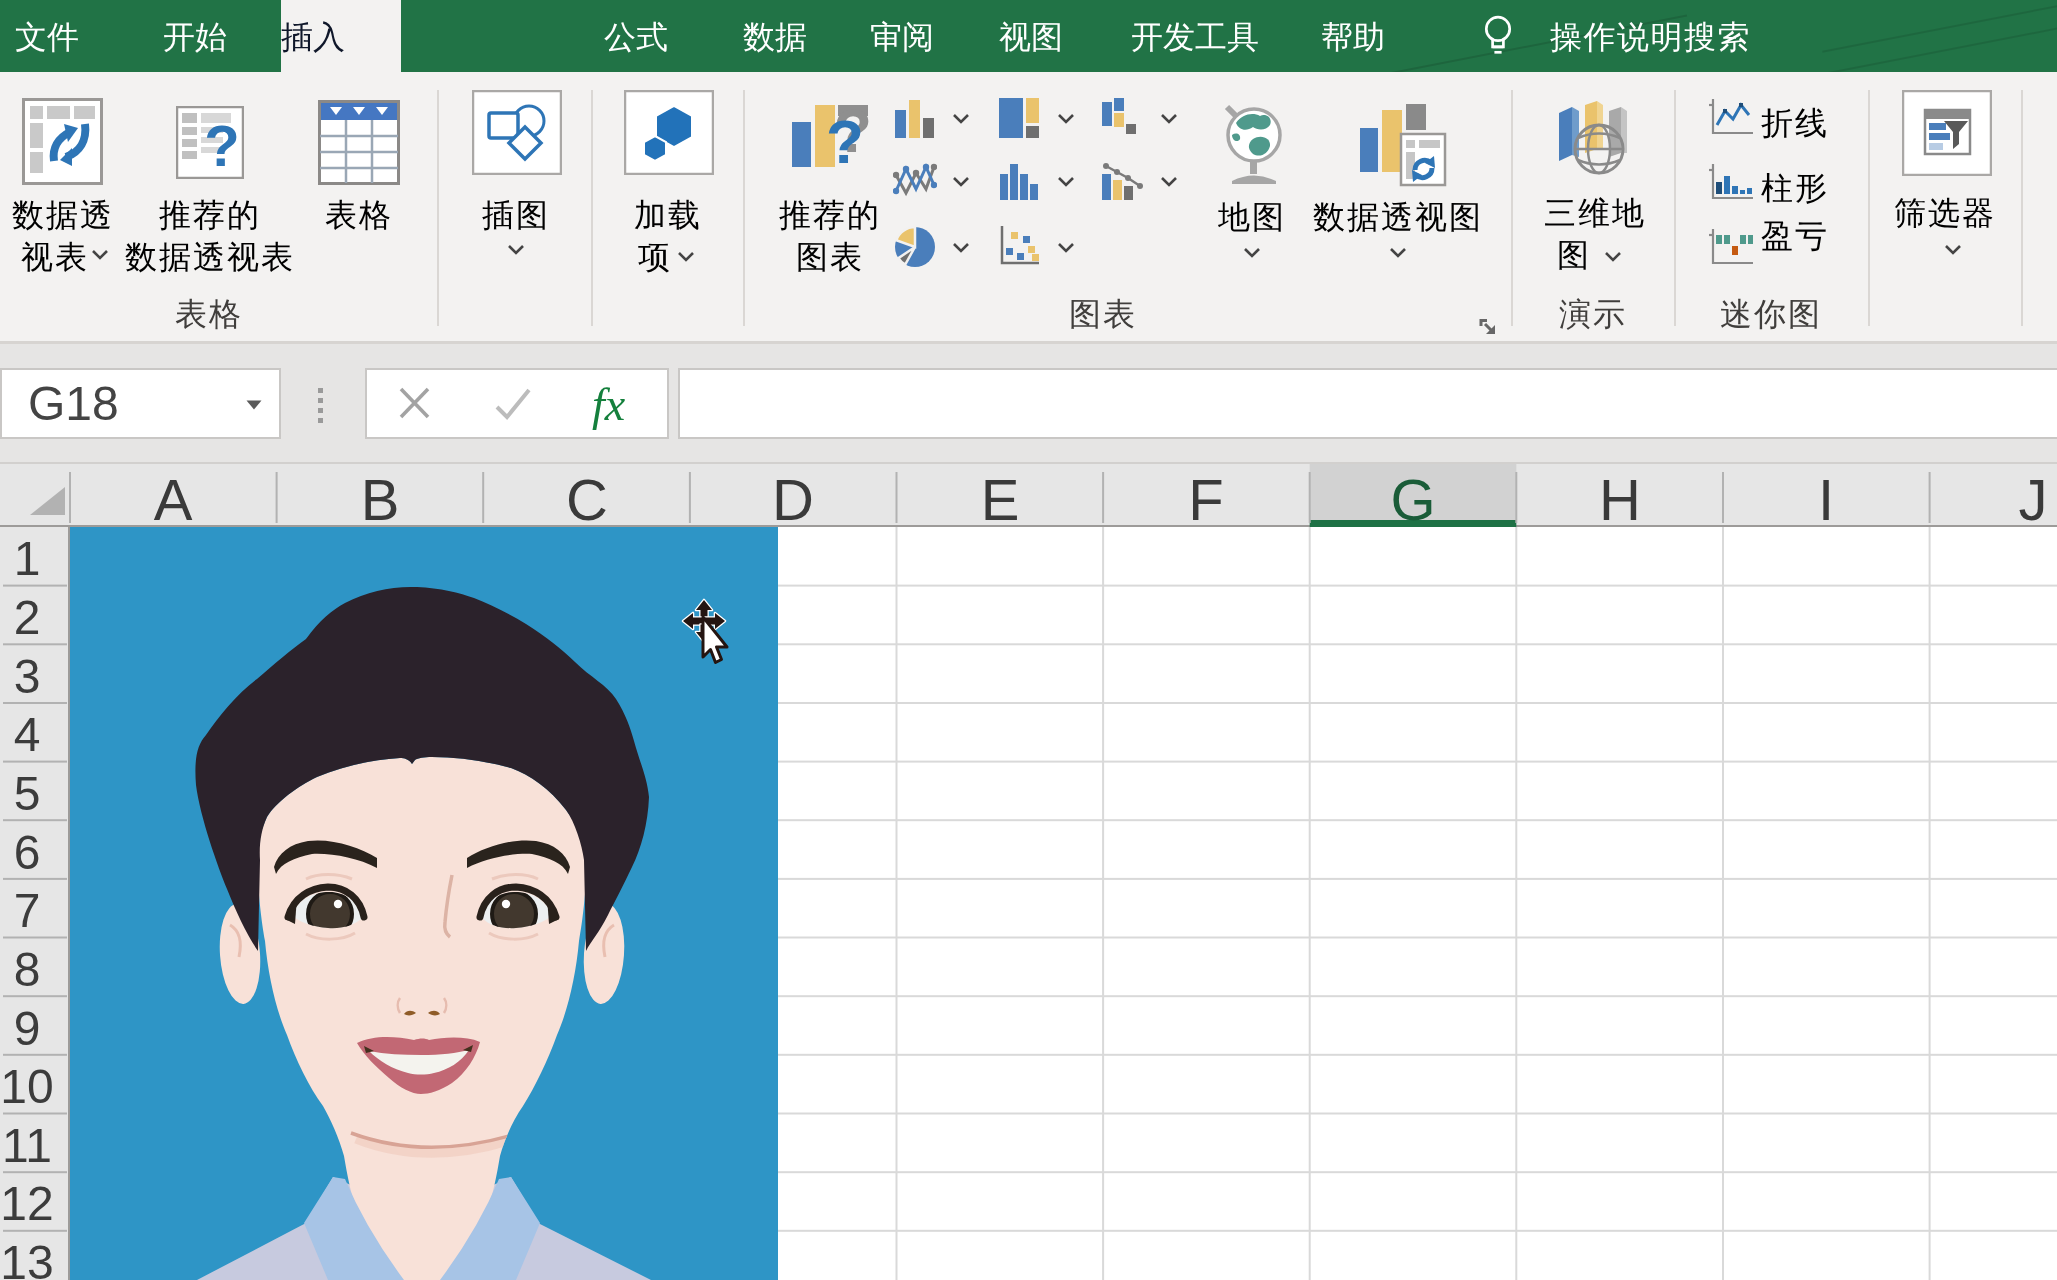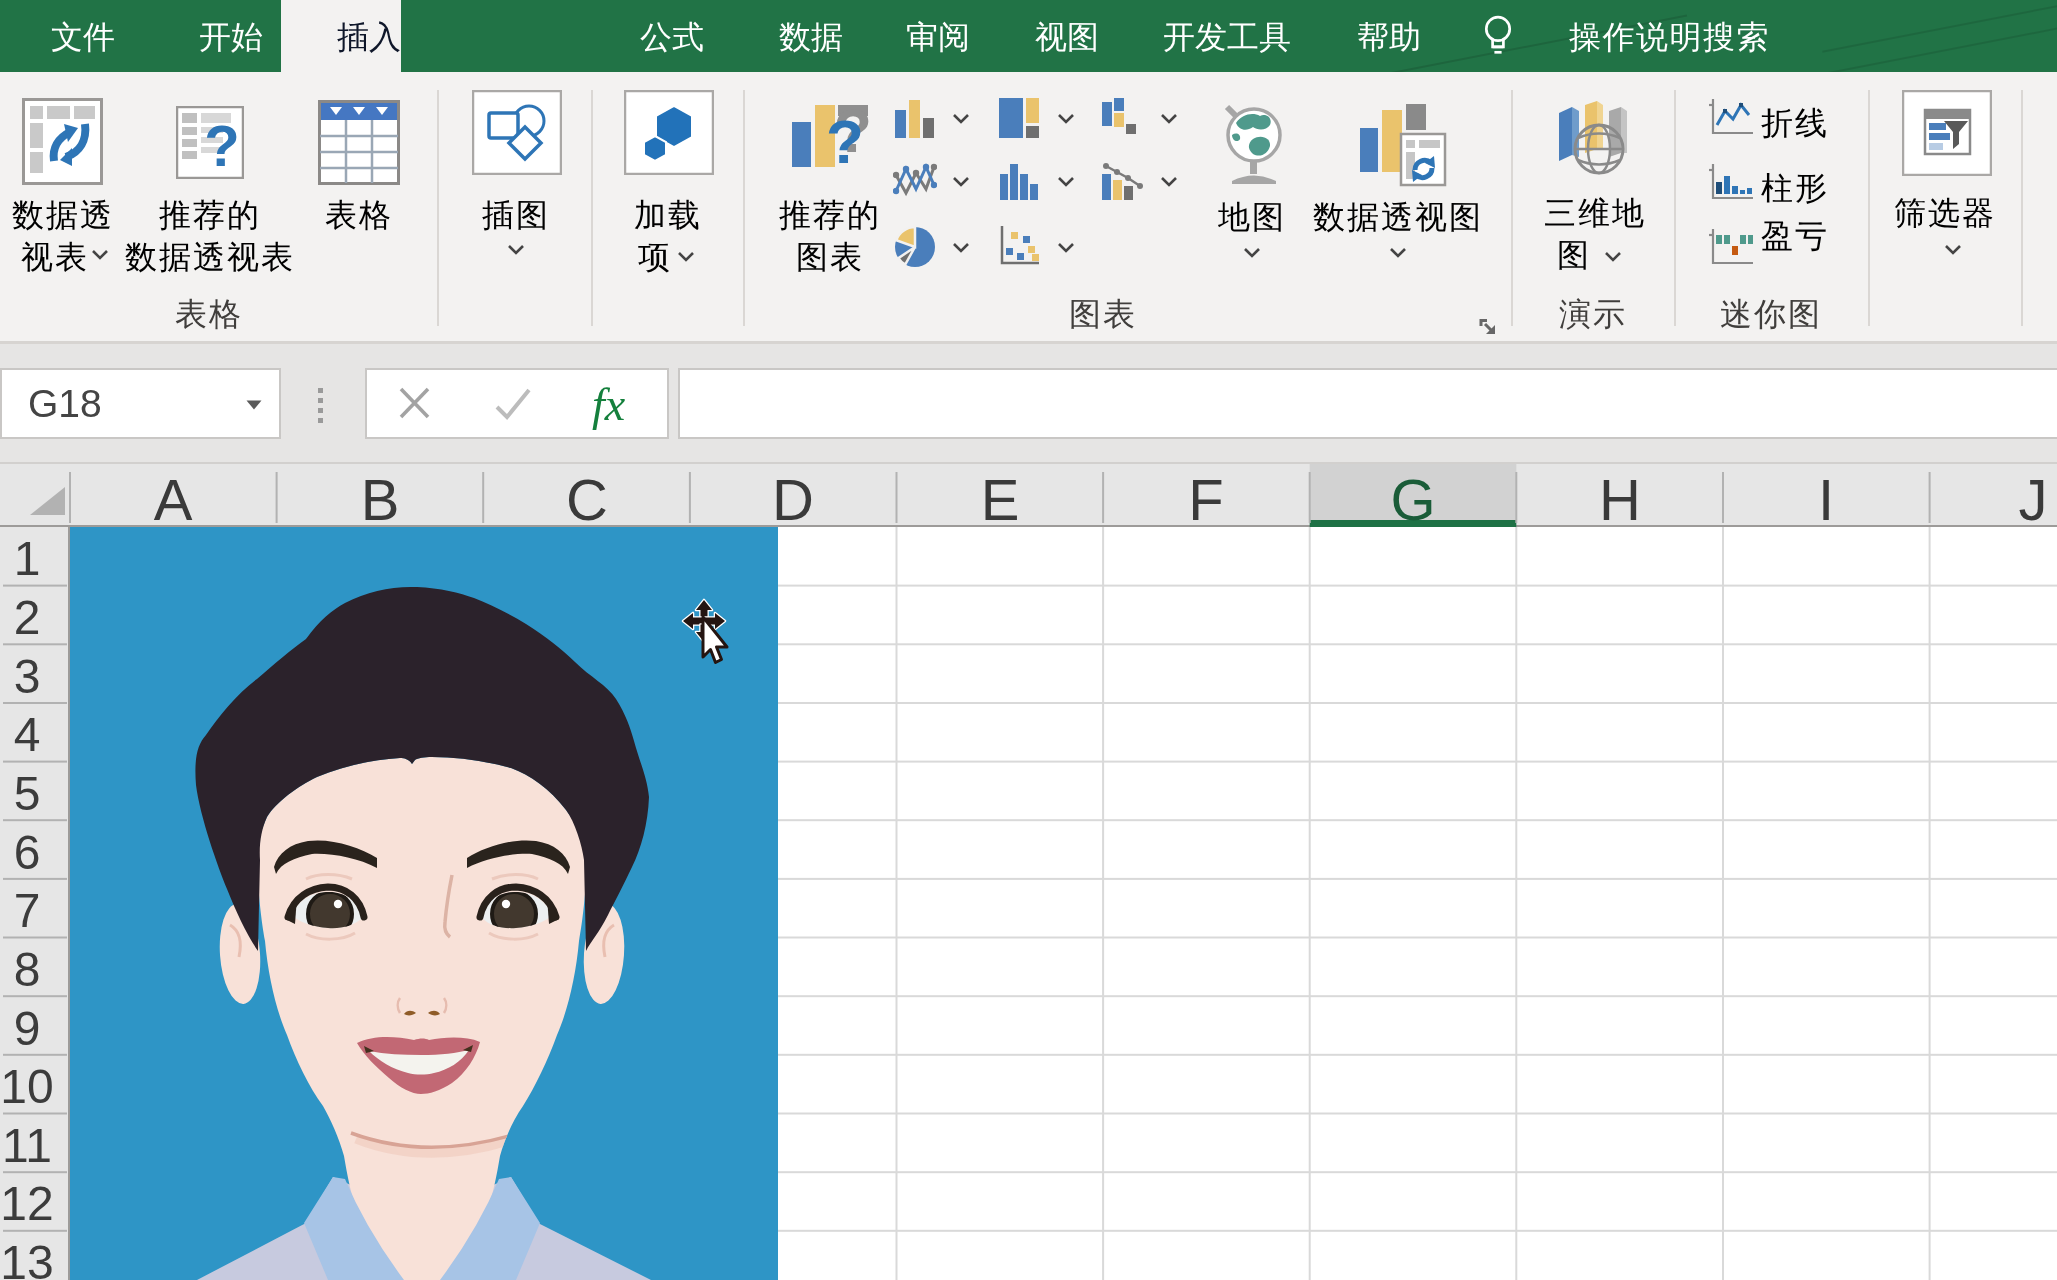--- a/index.html
+++ b/index.html
@@ -1,19 +1,19 @@
 <!DOCTYPE html>
 <html><head><meta charset="utf-8">
 <style>
 html,body{margin:0;padding:0;background:#fff}
 #app{position:relative;width:2057px;height:1280px;overflow:hidden;
   font-family:"Liberation Sans",sans-serif;background:#fff}
 .a{position:absolute}
 #mb{position:absolute;left:0;top:0;width:2057px;height:72px;background:#217346;overflow:hidden}
-.tab{position:absolute;top:0;height:72px;line-height:74px;color:#fff;font-size:32px;text-align:right}
+.tab{position:absolute;top:0;height:72px;line-height:74px;color:#fff;font-size:32px;text-align:left}
 #rb{position:absolute;left:0;top:72px;width:2057px;height:269px;background:#f3f2f1}
 #rbb{position:absolute;left:0;top:341px;width:2057px;height:3px;background:#d7d4d1}
 .sep{position:absolute;width:2px;background:#dad7d4}
 .bl{position:absolute;transform:translateX(-50%);white-space:nowrap;font-size:32px;color:#000000;letter-spacing:2px}
 .gl{position:absolute;transform:translateX(-50%);white-space:nowrap;font-size:32px;color:#403e3c;letter-spacing:2px}
 #fb{position:absolute;left:0;top:344px;width:2057px;height:118px;background:#e6e5e4}
 #fbline{position:absolute;left:0;top:462px;width:2057px;height:2px;background:#d2d0ce}
 .wbox{position:absolute;background:#fff;border:2px solid #c9c7c5;box-sizing:border-box}
 </style></head><body>
 <div id="app">
@@ -30,21 +30,21 @@
 <div class="tab" style="left:999px;width:100px">视图</div>
 <div class="tab" style="left:1131px;width:160px">开发工具</div>
 <div class="tab" style="left:1321px;width:100px">帮助</div>
 <div class="tab" style="left:281px;width:120px;background:#f3f2f1;color:#0f172a">插入</div>
 <svg class="a" style="left:1480px;top:12px" width="36" height="50" viewBox="0 0 40 54">
 <circle cx="20" cy="18" r="13" fill="none" stroke="#fff" stroke-width="3"></circle>
 <path d="M14,29 L14,38 L26,38 L26,29" fill="none" stroke="#fff" stroke-width="3"></path>
 <line x1="14" y1="38" x2="26" y2="38" stroke="#fff" stroke-width="3"></line>
 <line x1="16" y1="44" x2="24" y2="44" stroke="#fff" stroke-width="3"></line>
 </svg>
-<div class="tab" style="left:1550px;width:220px;text-align:right;letter-spacing:1.5px">操作说明搜索</div>
+<div class="tab" style="left:1550px;width:220px;text-align:left;letter-spacing:1.5px">操作说明搜索</div>
 </div>
 <div id="rb"></div>
     <div id="rbb"></div>
 <div class="sep" style="left:437px;top:90px;height:236px"></div>
 <div class="sep" style="left:591px;top:90px;height:236px"></div>
 <div class="sep" style="left:743px;top:90px;height:236px"></div>
 <div class="sep" style="left:1511px;top:90px;height:236px"></div>
 <div class="sep" style="left:1674px;top:90px;height:236px"></div>
 <div class="sep" style="left:1868px;top:90px;height:236px"></div>
 <div class="sep" style="left:2021px;top:90px;height:236px"></div>
@@ -308,21 +308,21 @@
 <rect x="27" y="53" width="14" height="7" fill="#b8cce4"></rect>
 <path d="M42,31 L66,31 L57,42 L57,54 L51,59 L51,42 Z" fill="#595959"></path>
 </svg>
 <div class="bl" style="left:1945px;top:192px">筛选器</div>
 <svg class="a" style="left:1944px;top:244px" width="18" height="11" viewBox="0 0 18 11">
       <path d="M2,2 L9,9 L16,2" stroke="#444" stroke-width="2.6" fill="none"></path>
     </svg>
 <div id="fb"></div>
     <div id="fbline"></div>
 <div class="wbox" style="left:0px;top:368px;width:281px;height:71px"></div>
-<div class="a" style="left:28px;top:368px;height:71px;line-height:71px;font-size:39px;color:#444">G18</div>
+<div class="a" style="left:28px;top:368px;height:71px;line-height:71px;font-size:48px;color:#444">G18</div>
 <svg class="a" style="left:245px;top:399px" width="18" height="12" viewBox="0 0 18 12">
       <path d="M1.5,1.5 L9,10.5 L16.5,1.5 Z" fill="#5a5a5a"></path>
     </svg>
 <div class="a" style="left:318px;top:388px;width:5px;height:5px;background:#9a9a9a"></div>
 <div class="a" style="left:318px;top:398px;width:5px;height:5px;background:#9a9a9a"></div>
 <div class="a" style="left:318px;top:408px;width:5px;height:5px;background:#9a9a9a"></div>
 <div class="a" style="left:318px;top:418px;width:5px;height:5px;background:#9a9a9a"></div>
 <div class="wbox" style="left:365px;top:368px;width:304px;height:71px"></div>
 <svg class="a" style="left:399px;top:386px" width="31" height="34" viewBox="0 0 31 34">
       <g stroke="#a3a3a3" stroke-width="3.6">

